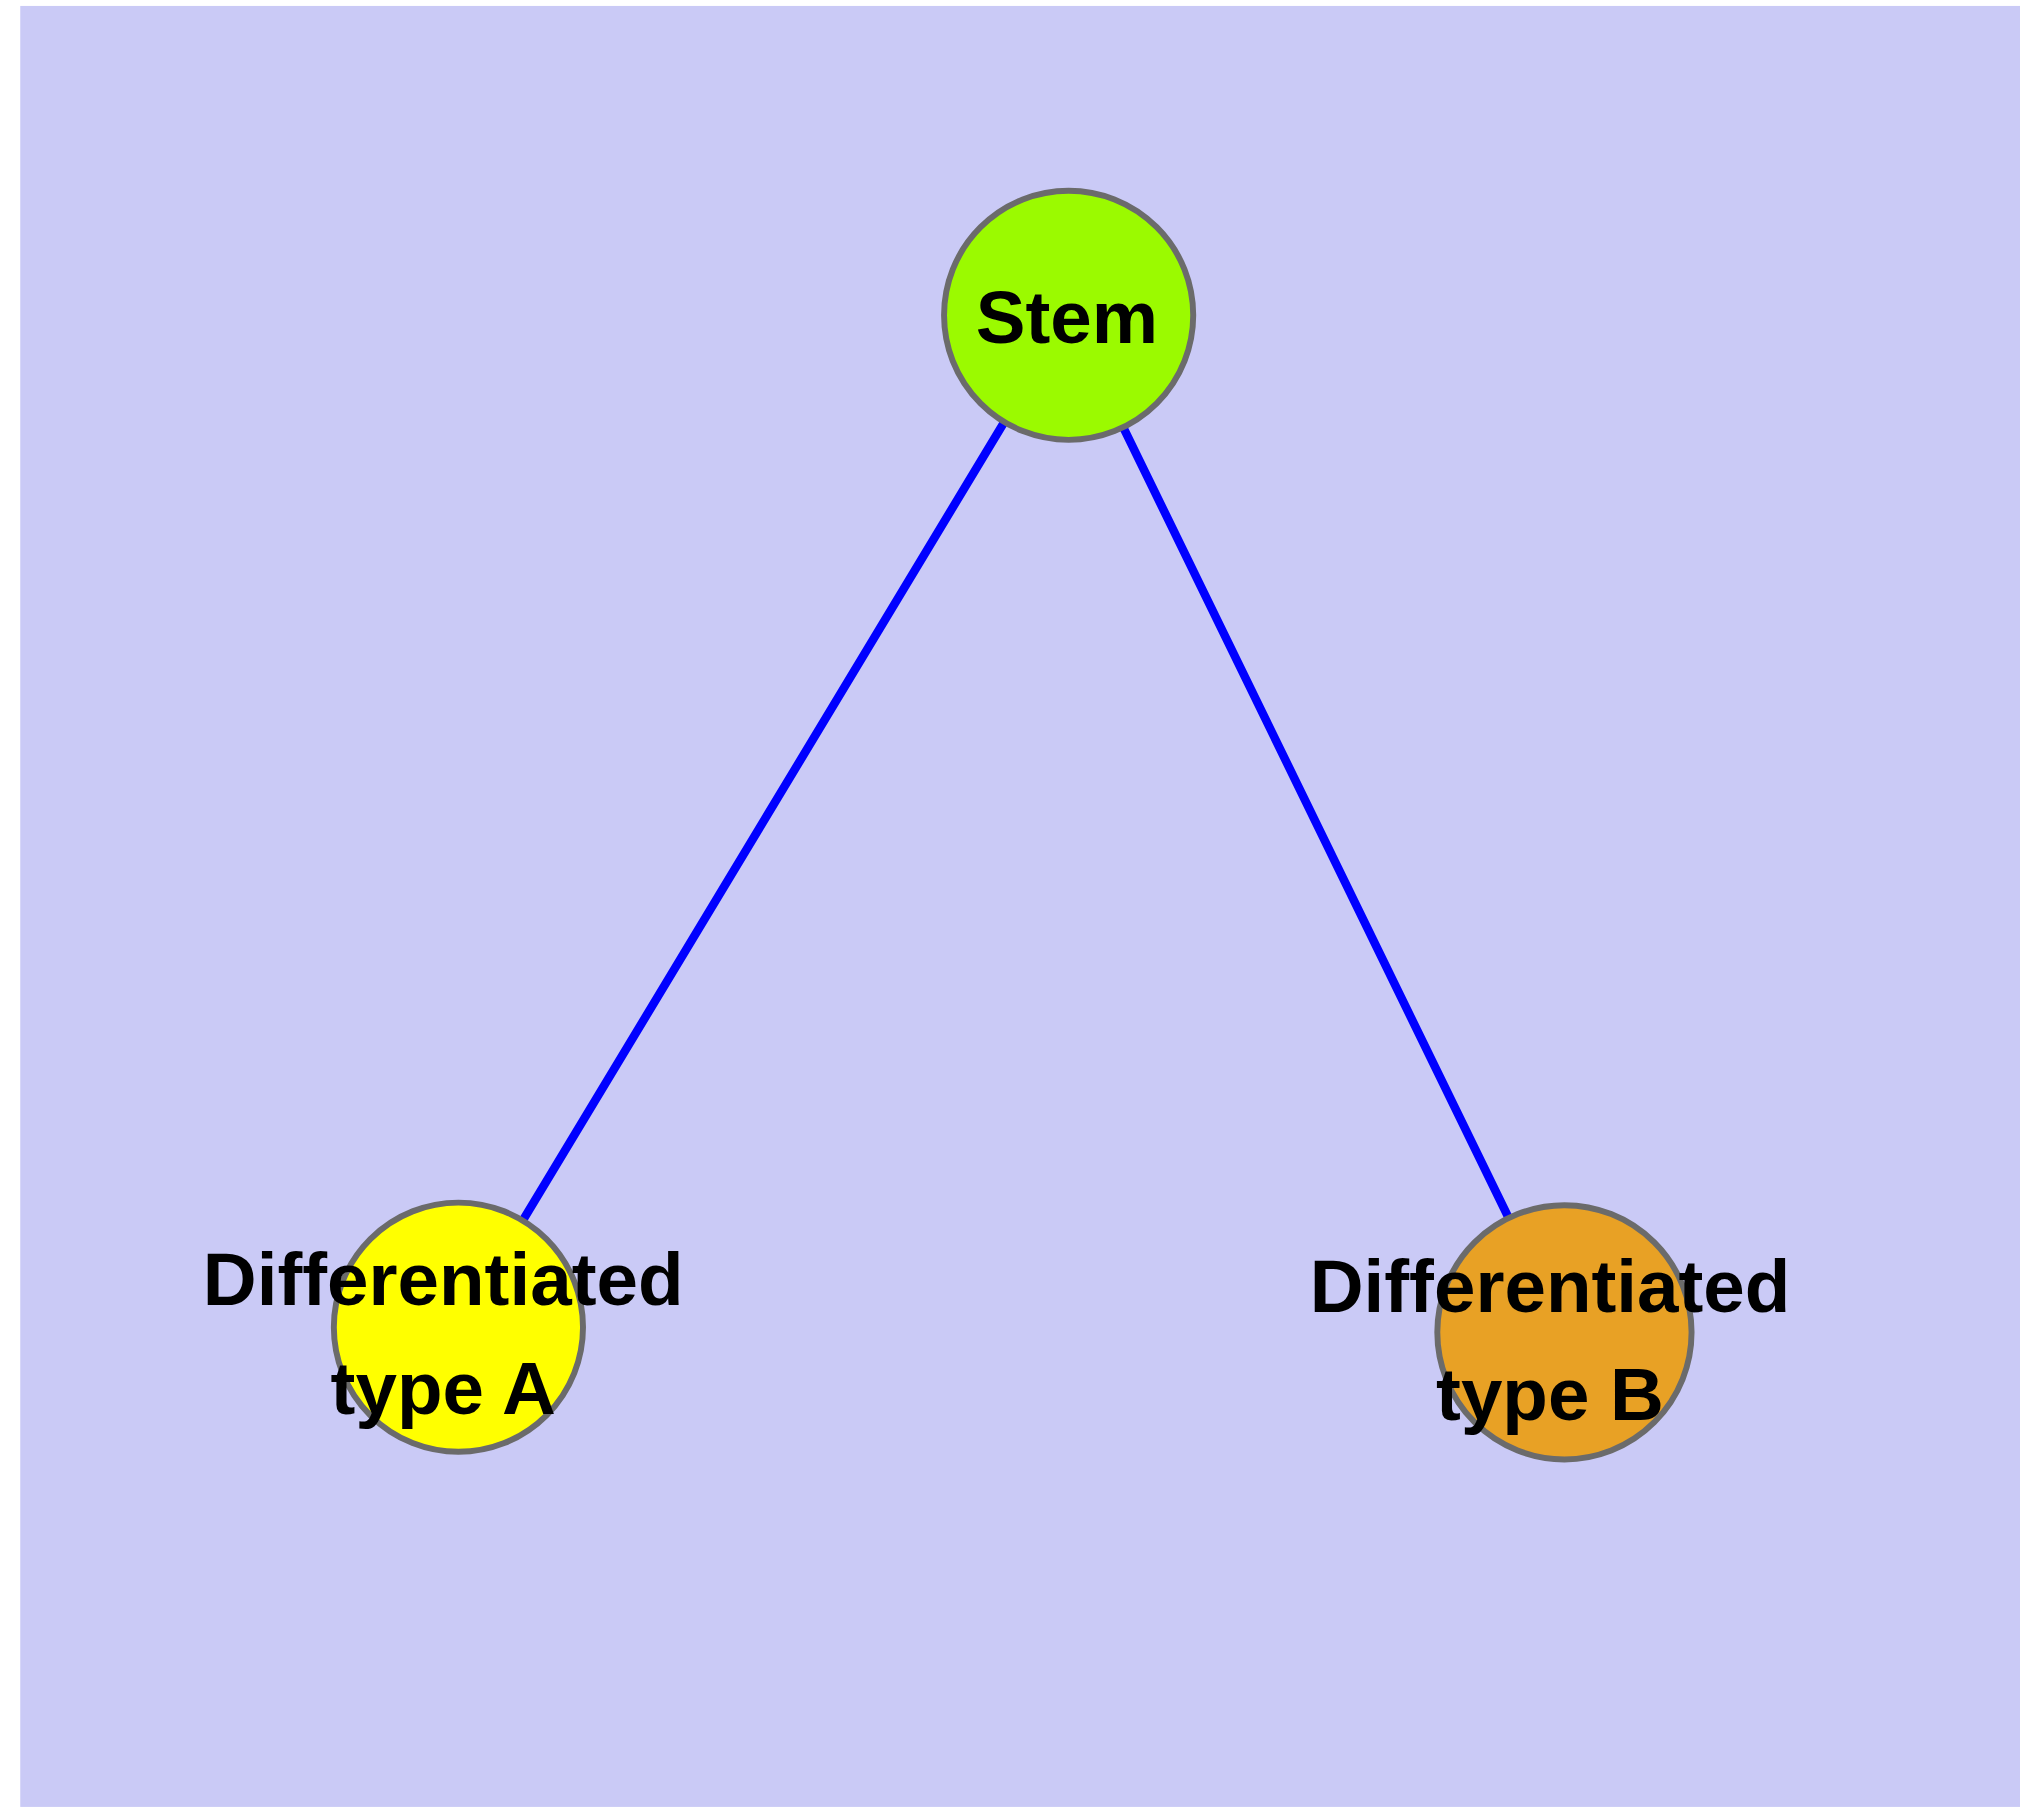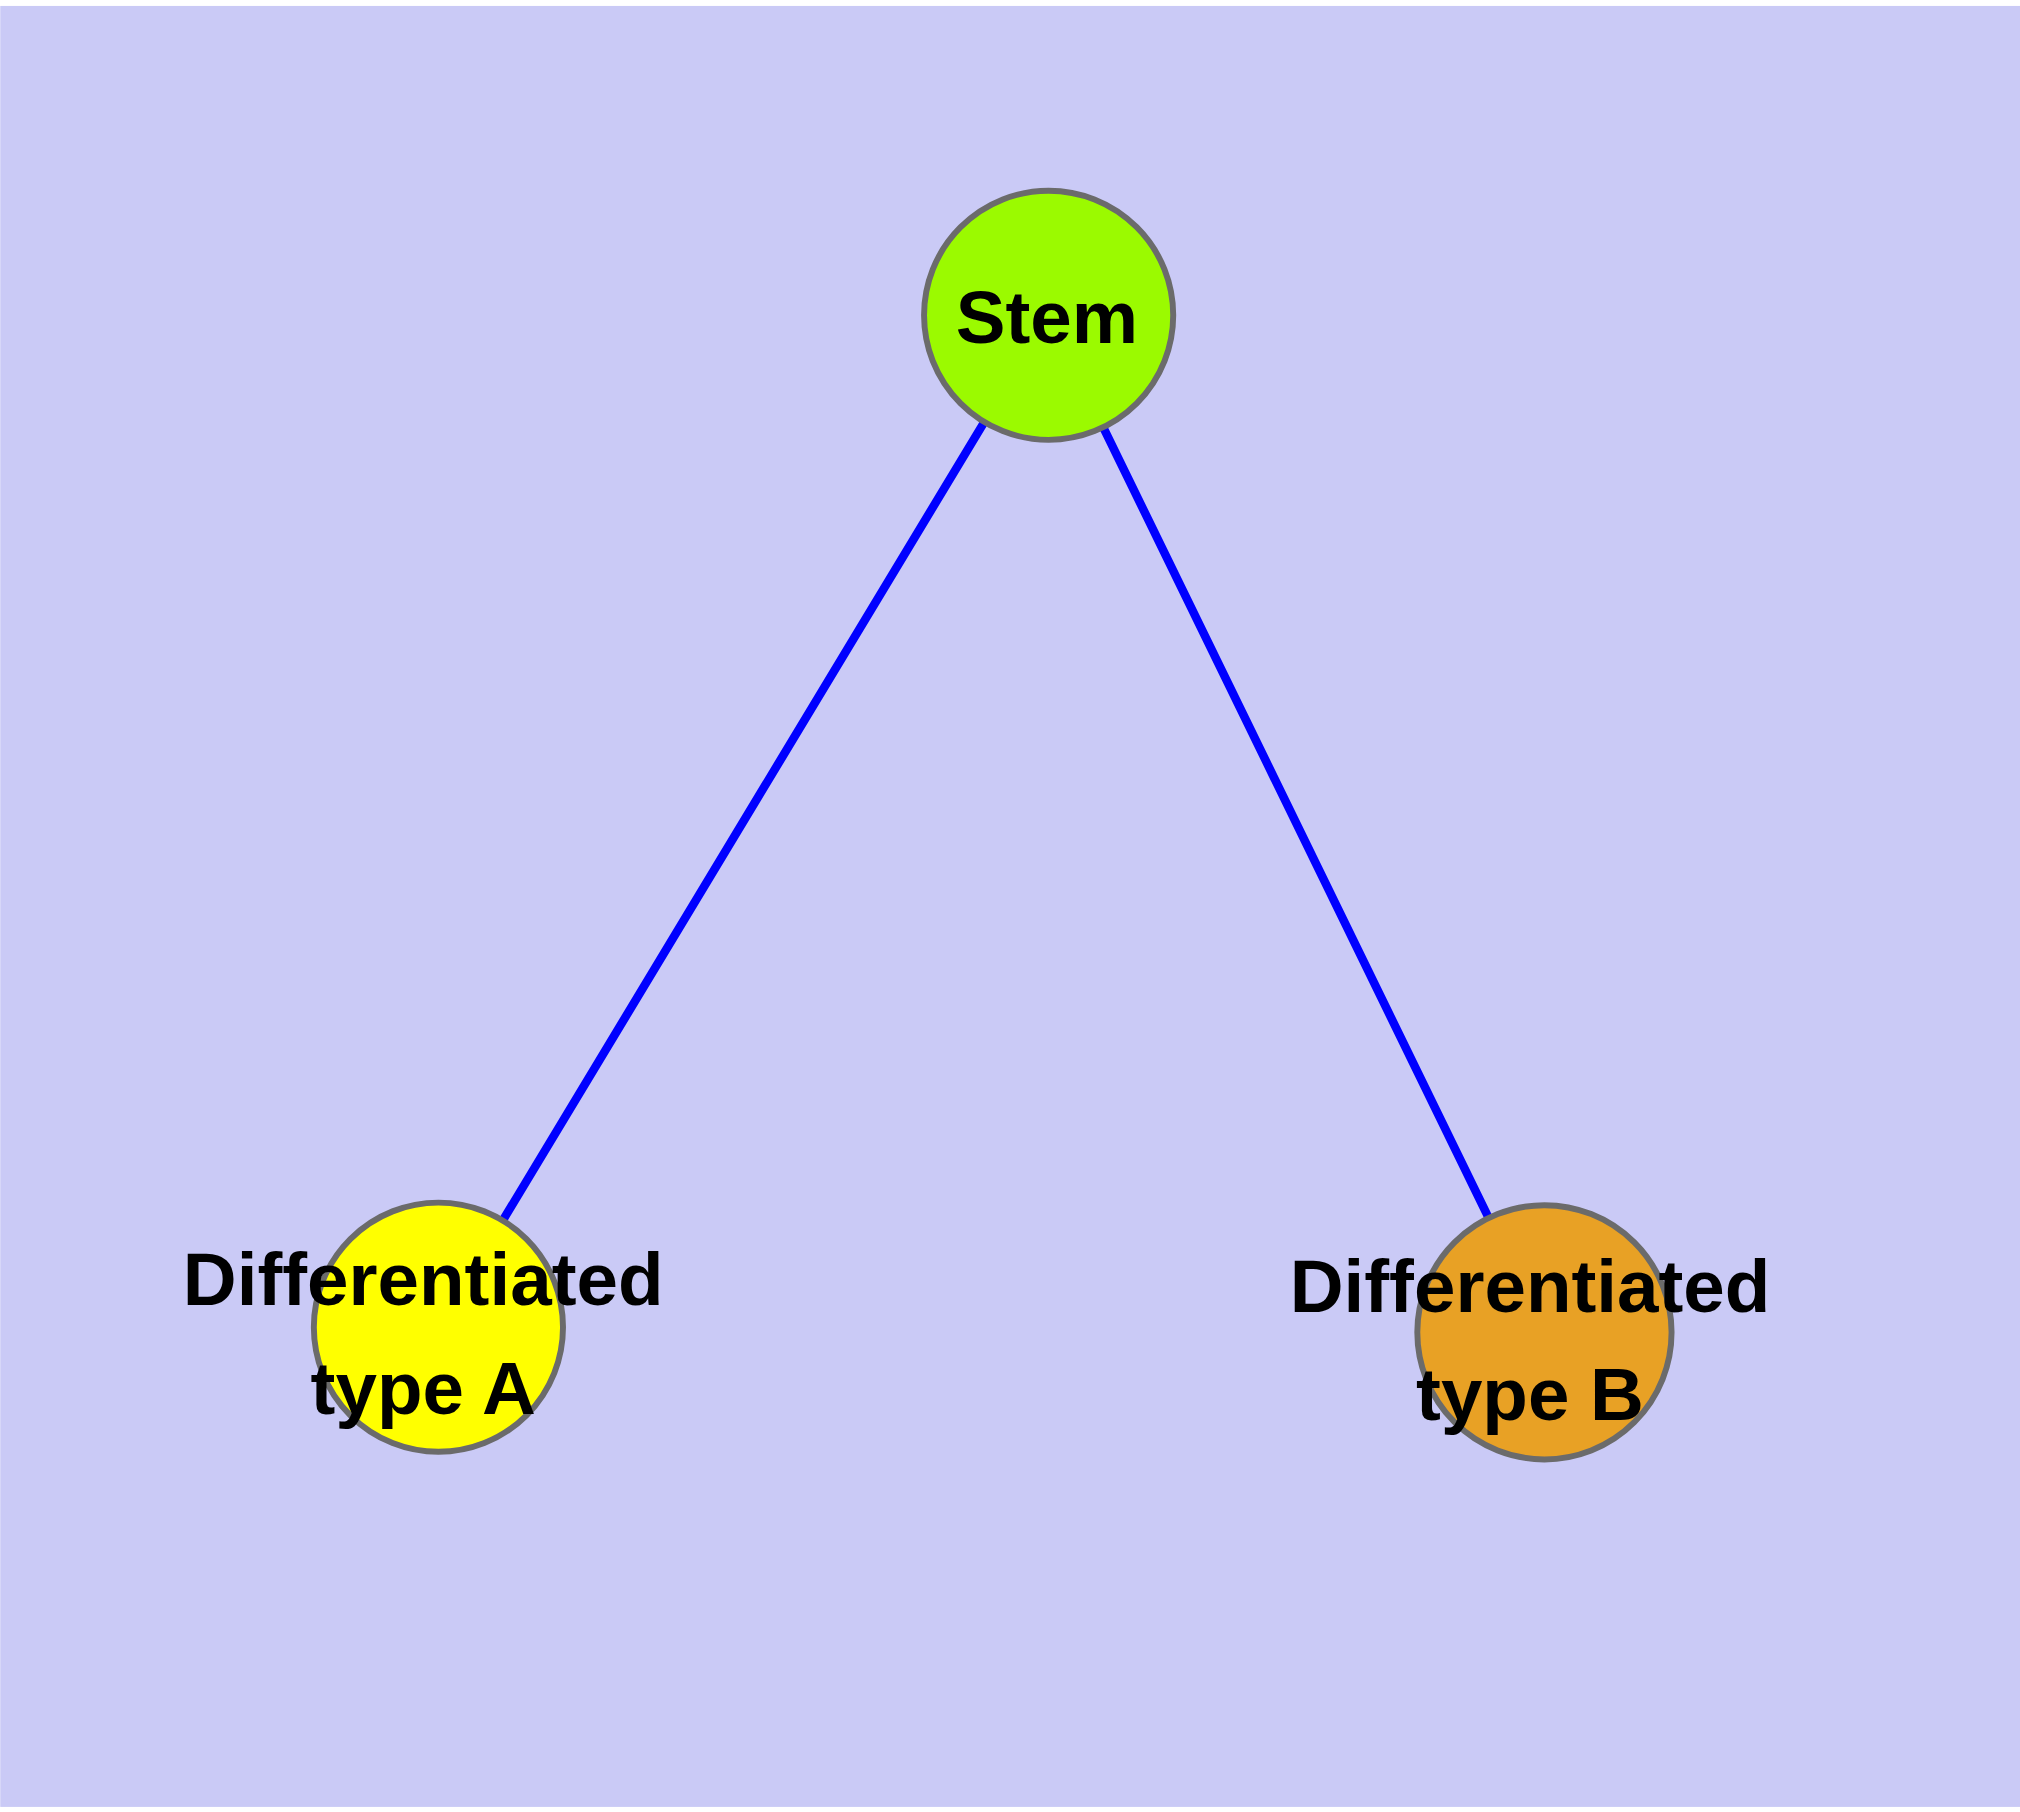--- a/index.html
+++ b/index.html
@@ -7,20 +7,21 @@
     padding: 0;
     width: 2021px;
     height: 1812px;
     background: #ffffff;
     overflow: hidden;
   }
   .stage {
     position: relative;
     width: 1685px;
     height: 1812px;
+    padding-left: 20px;
   }
   svg.graph {
     display: block;
     width: 2021px;
     height: 1812px;
   }
   .node-label {
     font-family: "Liberation Sans", sans-serif;
     font-weight: bold;
     font-size: 88px;

